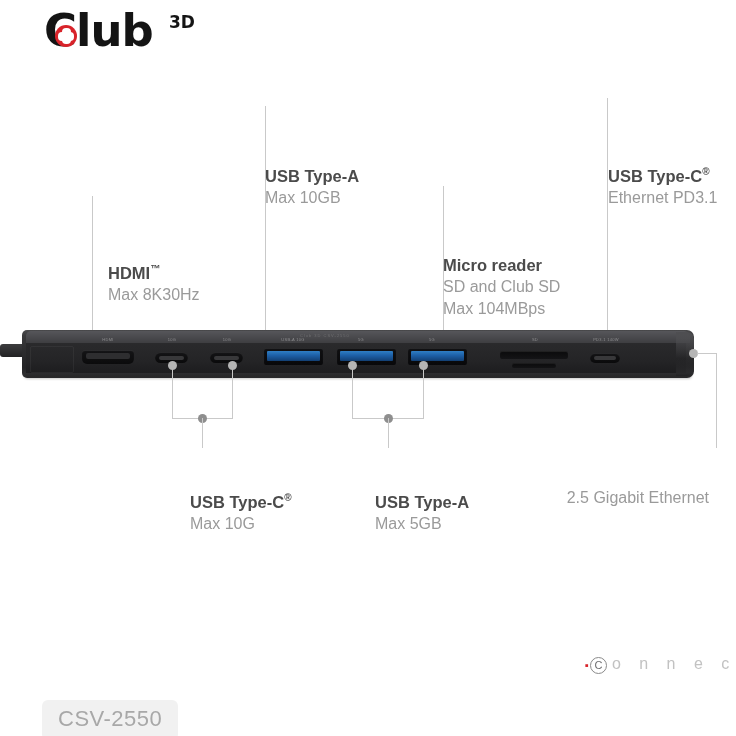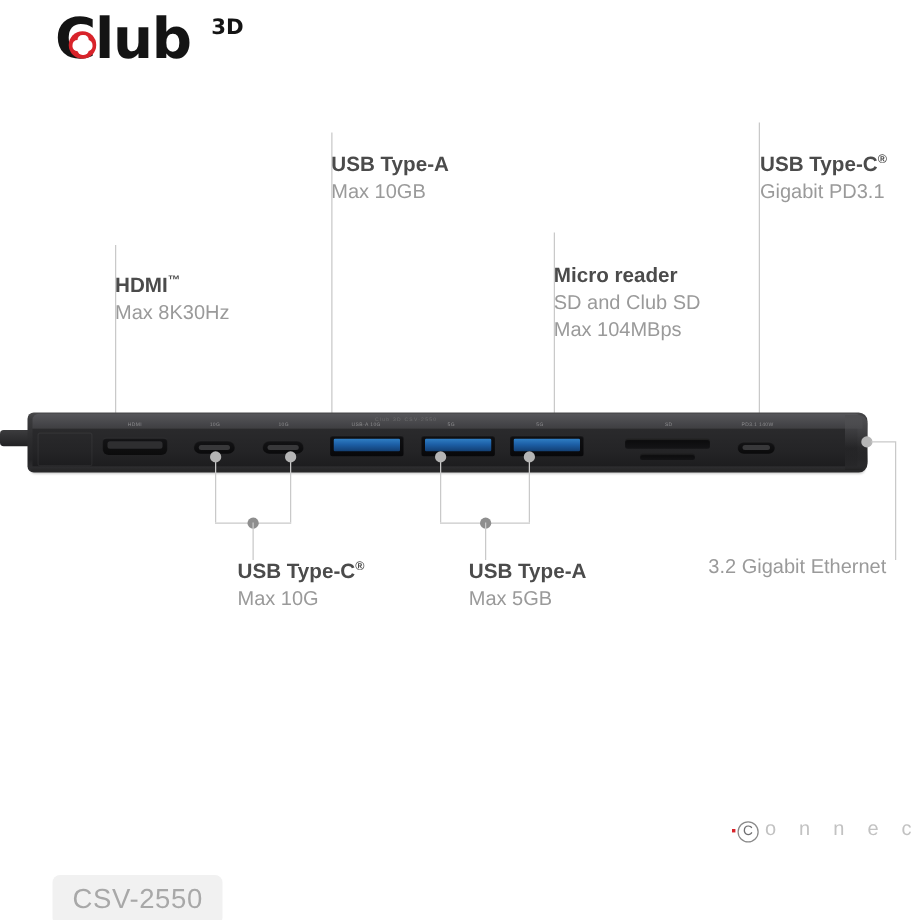--- a/index.html
+++ b/index.html
@@ -36,21 +36,21 @@
   .logo-emblem:after{
     content:"";position:absolute;left:3px;top:6.5px;width:16px;height:9px;
     background:#ffffff;border-radius:4px;
   }
   .logo-emblem-dot{
     position:absolute;left:7px;top:7px;width:8px;height:8px;border-radius:50%;
     background:#d8232a;
   }
 
   
-  .callout{position:absolute;}
+  .callout{position:absolute;margin-top:44px;}
   .callout .ttl{
     font-size:16.5px;font-weight:700;color:#4b4b4b;
     line-height:22px;white-space:nowrap;
   }
   .callout .sub{
     font-size:16px;font-weight:400;color:#9a9a9a;
     line-height:22px;white-space:nowrap;
   }
   .callout.right{text-align:right;}
   .sup{font-size:10px;vertical-align:super;}
@@ -204,39 +204,39 @@
   <div class="dot" style="left:261px;top:345px;"></div>
 
   <div class="lead v" style="left:443px;top:186px;height:150px;"></div>
   <div class="lead h" style="left:443px;top:336px;width:54px;"></div>
   <div class="lead v" style="left:497px;top:336px;height:22px;"></div>
   <div class="dot" style="left:493px;top:352px;"></div>
 
   <div class="lead v" style="left:607px;top:98px;height:254px;"></div>
   <div class="dot" style="left:603px;top:348px;"></div>
 
-  <div class="callout" style="left:92px;top:214px;">
+  <div class="callout" style="left:108px;top:214px;">
     <div class="ttl"><span>HDMI</span><span class="sup">™</span></div>
     <div class="sub">Max 8K30Hz</div>
   </div>
 
   <div class="callout" style="left:265px;top:117px;">
     <div class="ttl"><span>USB Type-A</span><span class="sup"></span></div>
     <div class="sub">Max 10GB</div>
   </div>
 
   <div class="callout" style="left:443px;top:206px;">
     <div class="ttl"><span>Micro reader</span><span class="sup"></span></div>
     <div class="sub">SD and Club SD</div>
     <div class="sub">Max 104MBps</div>
   </div>
 
   <div class="callout" style="left:608px;top:117px;">
     <div class="ttl"><span>USB Type-C</span><span class="sup">®</span></div>
-    <div class="sub">Gigabit PD3.1</div>
+    <div class="sub">Ethernet PD3.1</div>
   </div>
 
   <div id="device">
     <div class="cable"></div>
     <div class="body-main"></div>
     <div class="body-top"></div>
     <div class="body-face"></div>
     <div class="body-endcap"></div>
     <div class="body-shadow"></div>
     <div class="left-panel"></div>
@@ -293,21 +293,21 @@
     <div class="ttl"><span>USB Type-C</span><span class="sup">®</span></div>
     <div class="sub">Max 10G</div>
   </div>
 
   <div class="callout" style="left:375px;top:443px;">
     <div class="ttl"><span>USB Type-A</span><span class="sup"></span></div>
     <div class="sub">Max 5GB</div>
   </div>
 
   <div class="callout right" style="left:460px;top:443px;width:249px;">
-    <div class="sub">3.2 Gigabit Ethernet</div>
+    <div class="sub">2.5 Gigabit Ethernet</div>
   </div>
 
   <div class="watermark">
     <span class="wm-red">▪</span><span class="wm-c">C</span><span>o n n e c t</span>
   </div>
 
   <div class="model">CSV-2550</div>
 
 </div>
 

